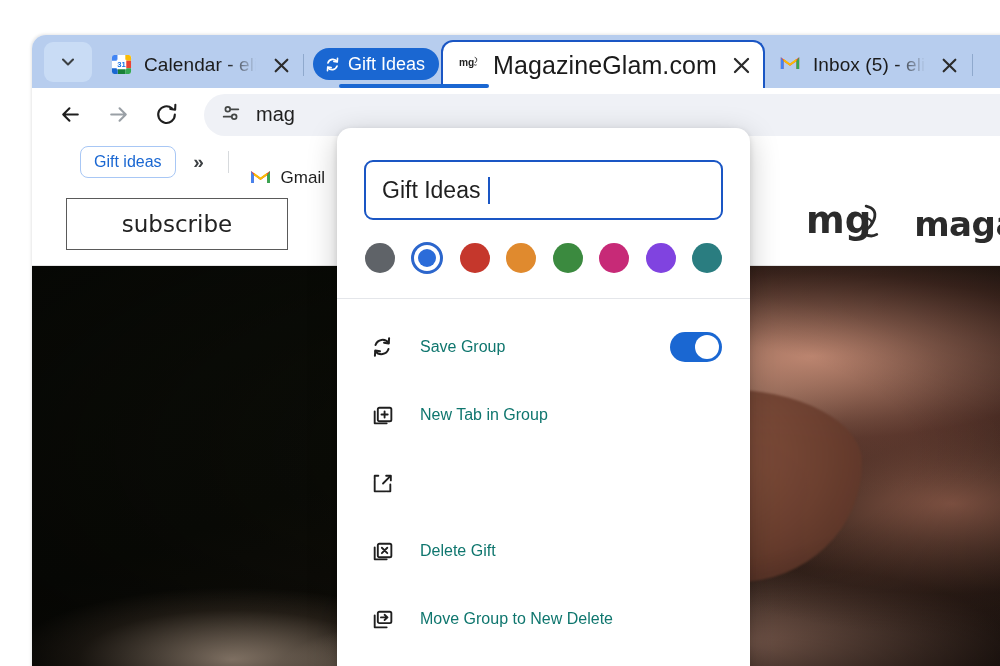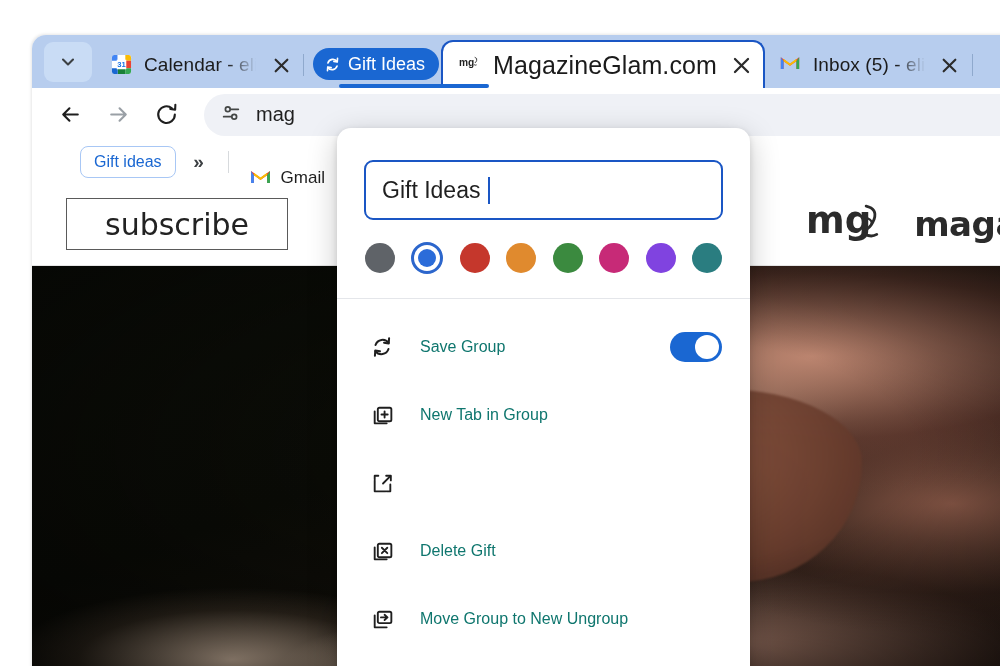--- a/index.html
+++ b/index.html
@@ -245,21 +245,21 @@
     border-bottom: 1px solid #e6e6e6;
   }
   #subscribe-button {
     width: 222px;
     height: 52px;
     border: 1px solid #5a5a5a;
     background: #ffffff;
     display: flex;
     align-items: center;
     justify-content: center;
-    font-size: 30px;
+    font-size: 23px;
     color: #222222;
     font-family: "DejaVu Sans", sans-serif;
     box-sizing: border-box;
   }
   #site-brand {
     display: flex;
     align-items: center;
     gap: 16px;
     padding-right: 0;
     margin-right: -40px;
@@ -660,19 +660,19 @@
       </div>
 
       <div class="menu-item">
         <span class="menu-icon">
           <svg width="25" height="25" viewBox="0 0 24 24">
             <rect x="7.5" y="4.5" width="13" height="11" rx="1.5" fill="none" stroke="#1f1f1f" stroke-width="1.8"></rect>
             <path d="M10.5 10 H16.5 M14 7.5 L16.8 10 L14 12.5" fill="none" stroke="#1f1f1f" stroke-width="1.8" stroke-linecap="round" stroke-linejoin="round"></path>
             <path d="M4.5 8 V19.5 H16" fill="none" stroke="#1f1f1f" stroke-width="1.8" stroke-linecap="round" stroke-linejoin="round"></path>
           </svg>
         </span>
-        <span class="menu-label">Move Group to New Ungroup</span>
+        <span class="menu-label">Move Group to New Delete</span>
       </div>
 
     </div>
   </div>
 
 </div>
 
 </body></html>

